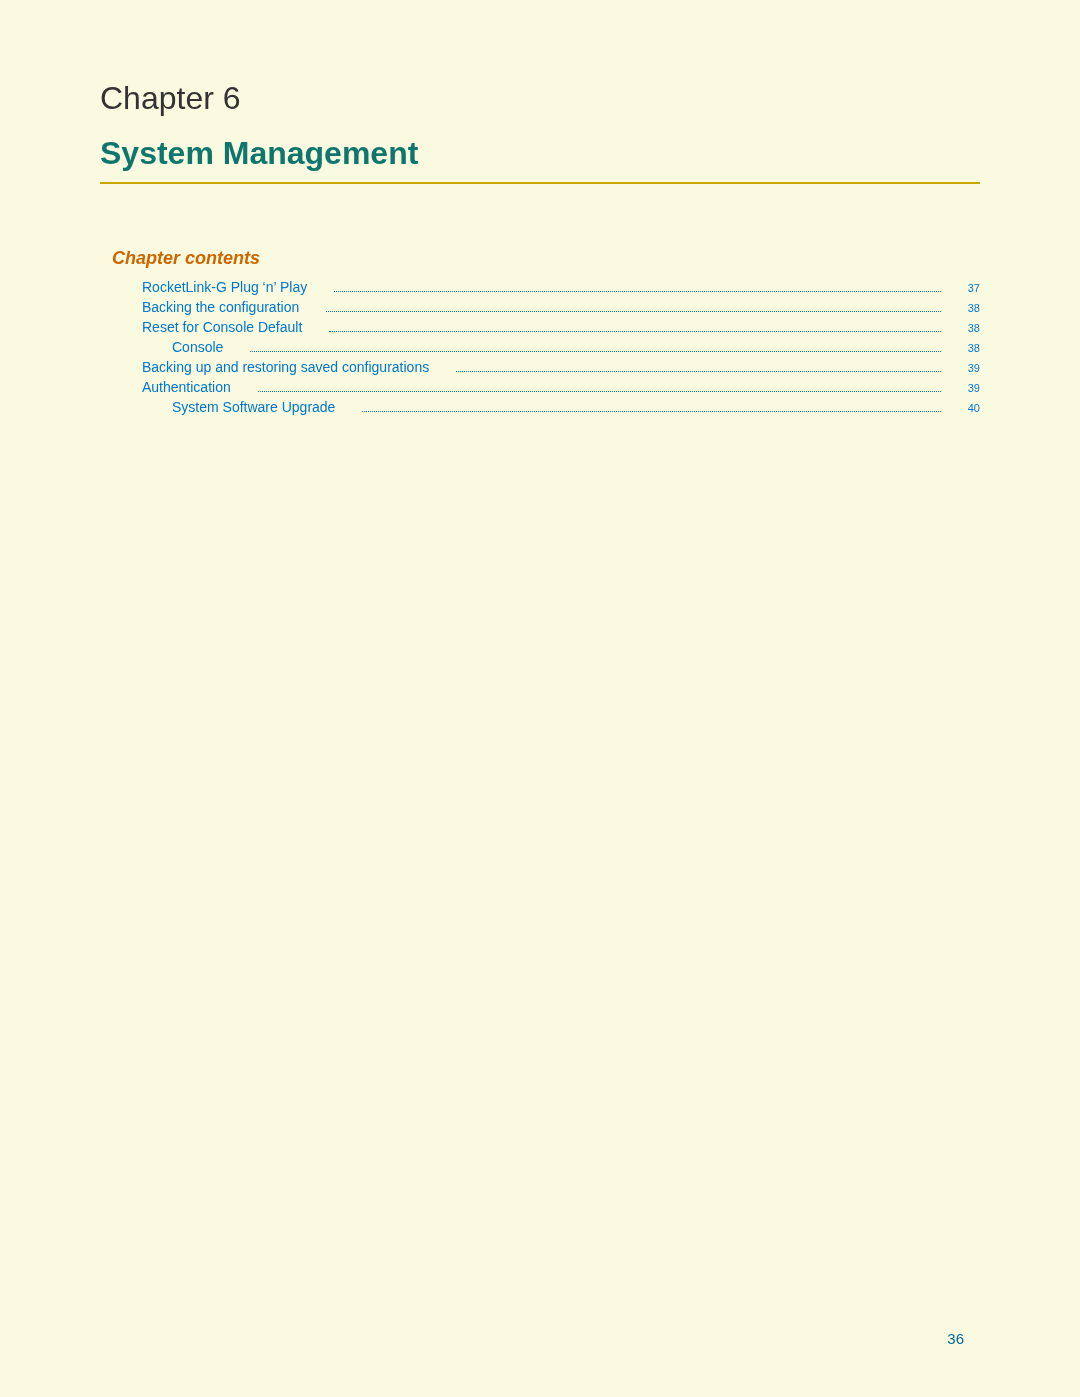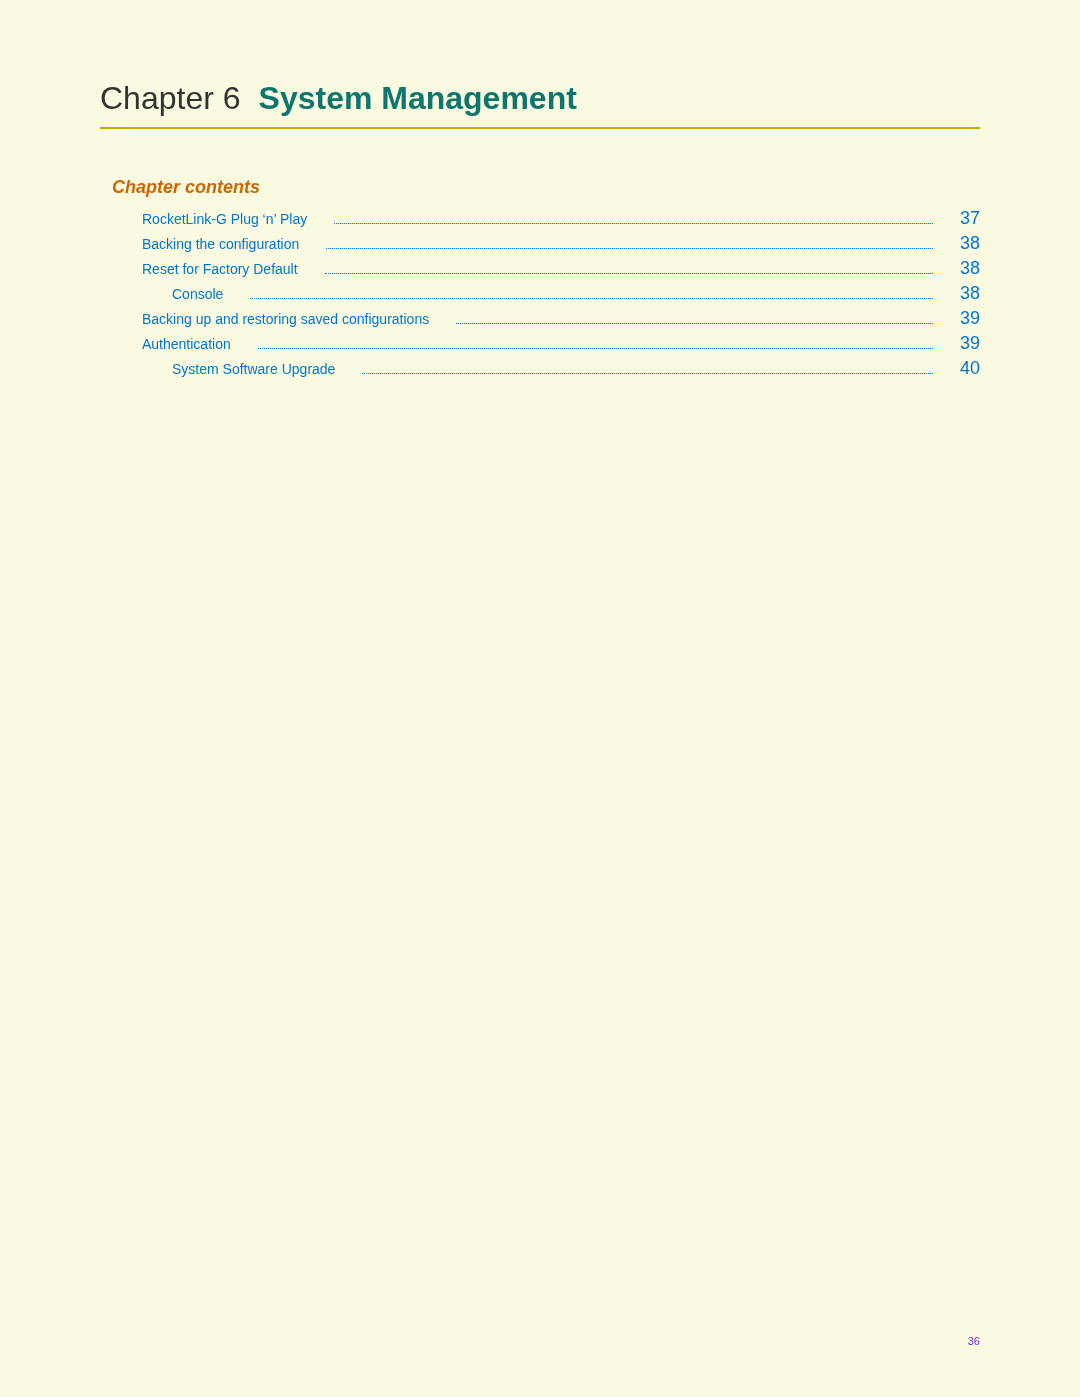--- a/index.html
+++ b/index.html
@@ -20,24 +20,25 @@
       width: 1080px;
       min-height: 1397px;
       background-color: #fafae0;
       padding: 80px 100px 80px 100px;
       position: relative;
     }
 
     .chapter-header {
       border-bottom: 2px solid #c8a800;
       padding-bottom: 10px;
-      margin-bottom: 48px;
+      margin-bottom: 64px;
       display: flex;
       align-items: baseline;
       gap: 18px;
+      flex-direction: column;
     }
 
     .chapter-label {
       font-size: 32px;
       font-weight: normal;
       color: #333;
       font-family: Arial, sans-serif;
     }
 
     .chapter-title {
@@ -85,30 +86,30 @@
     .toc-dots {
       flex: 1;
       border-bottom: 1px dotted #0077cc;
       margin: 0 4px;
       margin-bottom: 3px;
     }
 
     .toc-page {
       color: #0077cc;
       flex-shrink: 0;
-      font-size: 18px;
+      font-size: 11px;
       text-align: center;
     }
 
     .page-number {
       position: absolute;
       bottom: 50px;
-      right: 100px;
-      font-size: 11px;
-      color: #6d28d9;
+      right: 116px;
+      font-size: 15px;
+      color: #0369a1;
     }
   </style>
 </head>
 <body>
 
 <div class="page">
 
   <div class="chapter-header">
     <span class="chapter-label">Chapter 6</span>
     <span class="chapter-title">System Management</span>
@@ -122,21 +123,21 @@
           <a class="toc-link" href="#">RocketLink-G Plug ‘n’ Play</a>
           <span class="toc-dots"></span>
           <span class="toc-page">37</span>
         </div>
         <div class="toc-item indent-1">
           <a class="toc-link" href="#">Backing the configuration</a>
           <span class="toc-dots"></span>
           <span class="toc-page">38</span>
         </div>
         <div class="toc-item indent-1">
-          <a class="toc-link" href="#">Reset for Factory Default</a>
+          <a class="toc-link" href="#">Reset for Console Default</a>
           <span class="toc-dots"></span>
           <span class="toc-page">38</span>
         </div>
         <div class="toc-item indent-2">
           <a class="toc-link" href="#">Console</a>
           <span class="toc-dots"></span>
           <span class="toc-page">38</span>
         </div>
         <div class="toc-item indent-1">
           <a class="toc-link" href="#">Backing up and restoring saved configurations</a>

